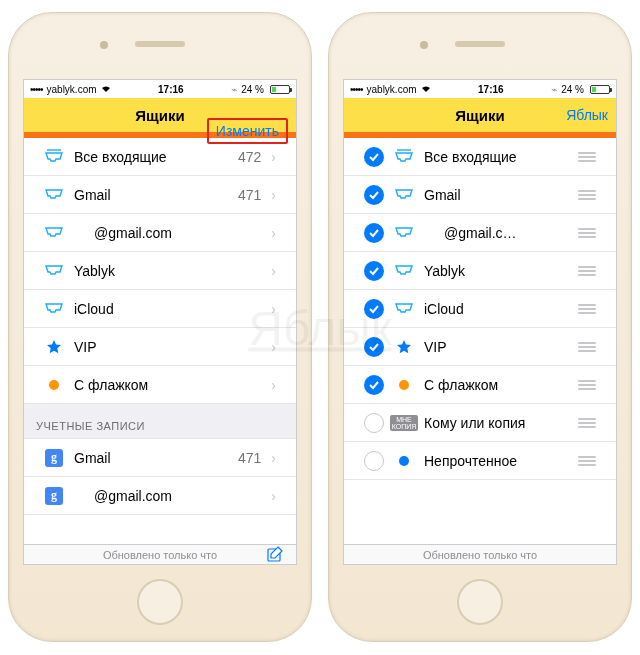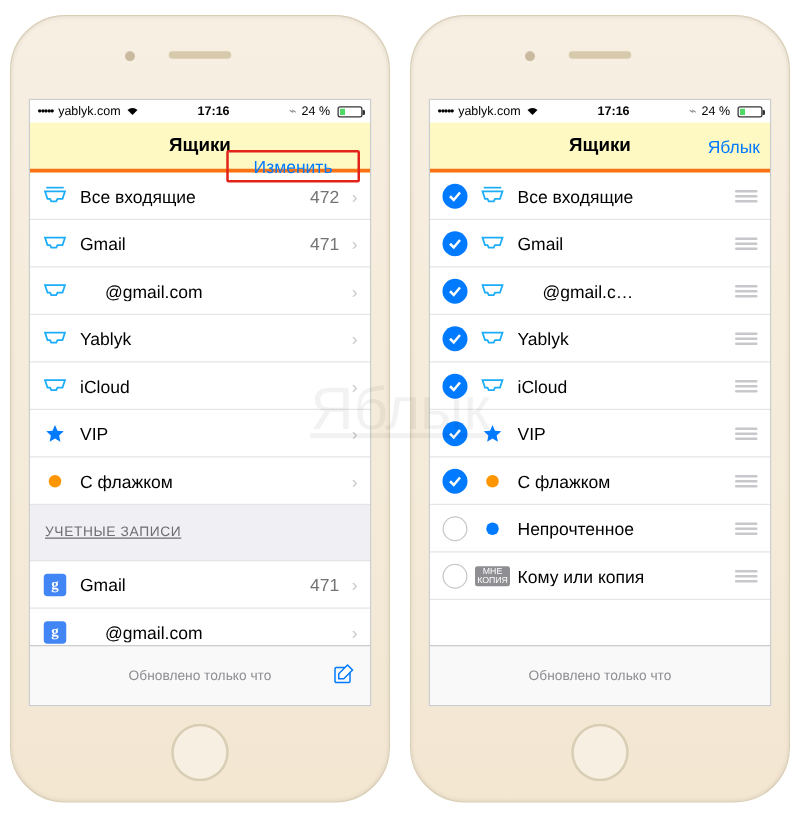--- a/index.html
+++ b/index.html
@@ -95,76 +95,75 @@
   .battery-fill {
     position: absolute;
     left: 1px; top: 1px; bottom: 1px;
     width: 24%;
     background: #4cd964;
   }
   .nav {
     height: 40px;
     display: flex;
     align-items: center;
-    border-bottom: 3px solid #f97316;
-    background: #fef9c3;
+    border-bottom: 6px solid #f97316;
+    background: #fde047;
     position: relative;
   }
   .nav-title {
     position: absolute;
     left: 0; right: 0;
     text-align: center;
     font-size: 15px;
     font-weight: 600;
   }
   .nav-action {
     position: absolute;
     right: 8px;
     color: #007aff;
     font-size: 14px;
     z-index: 2;
   }
   .nav-action.highlight {
     border: 2px solid #e2231a;
-    padding: 3px 20px;
+    padding: 3px 7px;
     border-radius: 2px;
     margin-top: 32px;
   }
   .list { background: #fff; }
   .row {
     height: 38px;
     display: flex;
     align-items: center;
-    padding: 0 10px;
+    padding: 0 20px;
     border-bottom: 1px solid #e5e5e5;
     gap: 10px;
   }
   .row .icon-slot {
     width: 20px;
     display: flex;
     justify-content: center;
     align-items: center;
   }
   .row .label { flex: 1; font-size: 14px; color: #000; white-space: nowrap; overflow: hidden; text-overflow: ellipsis; }
   .row .label.indented { padding-left: 20px; }
   .row .count { color: #737373; font-size: 14px; }
   .chevron { color: #c7c7cc; font-size: 14px; }
   .section-header {
     background: #efeff4;
     color: #6d6d72;
     font-size: 11px;
-    padding: 16px 12px 16px;
+    padding: 16px 12px 6px;
     letter-spacing: 0.5px;
     border-bottom: 1px solid #e5e5e5;
-    text-decoration: underline;
   }
   .toolbar {
     position: absolute;
     bottom: 0; left: 0; right: 0;
-    height: 48px;
+    height: 20px;
     border-top: 1px solid #ccc;
     background: #f9f9f9;
     display: flex;
     align-items: center;
     justify-content: center;
     font-size: 11px;
     color: #8e8e93;
   }
   .compose {
     position: absolute;
@@ -505,35 +504,35 @@
     <span class="label ">С флажком</span>
     <div class="reorder">
             <span></span>
             <span></span>
             <span></span>
           </div>
         </div>
         <div class="row">
     <div class="check off"></div>
     <span class="icon-slot">
+            <span class="small-badge">МНЕ<br>КОПИЯ</span>
+          </span>
+    <span class="label ">Кому или копия</span>
+    <div class="reorder">
+            <span></span>
+            <span></span>
+            <span></span>
+          </div>
+        </div>
+        <div class="row">
+    <div class="check off"></div>
+    <span class="icon-slot">
             <span style="width:10px;height:10px;background:#007aff;border-radius:50%;display:inline-block"></span>
           </span>
     <span class="label ">Непрочтенное</span>
-    <div class="reorder">
-            <span></span>
-            <span></span>
-            <span></span>
-          </div>
-        </div>
-        <div class="row">
-    <div class="check off"></div>
-    <span class="icon-slot">
-            <span class="small-badge">МНЕ<br>КОПИЯ</span>
-          </span>
-    <span class="label ">Кому или копия</span>
     <div class="reorder">
             <span></span>
             <span></span>
             <span></span>
           </div>
         </div>
       </div>
     <div class="toolbar">
       <span>Обновлено только что</span>
     </div>

